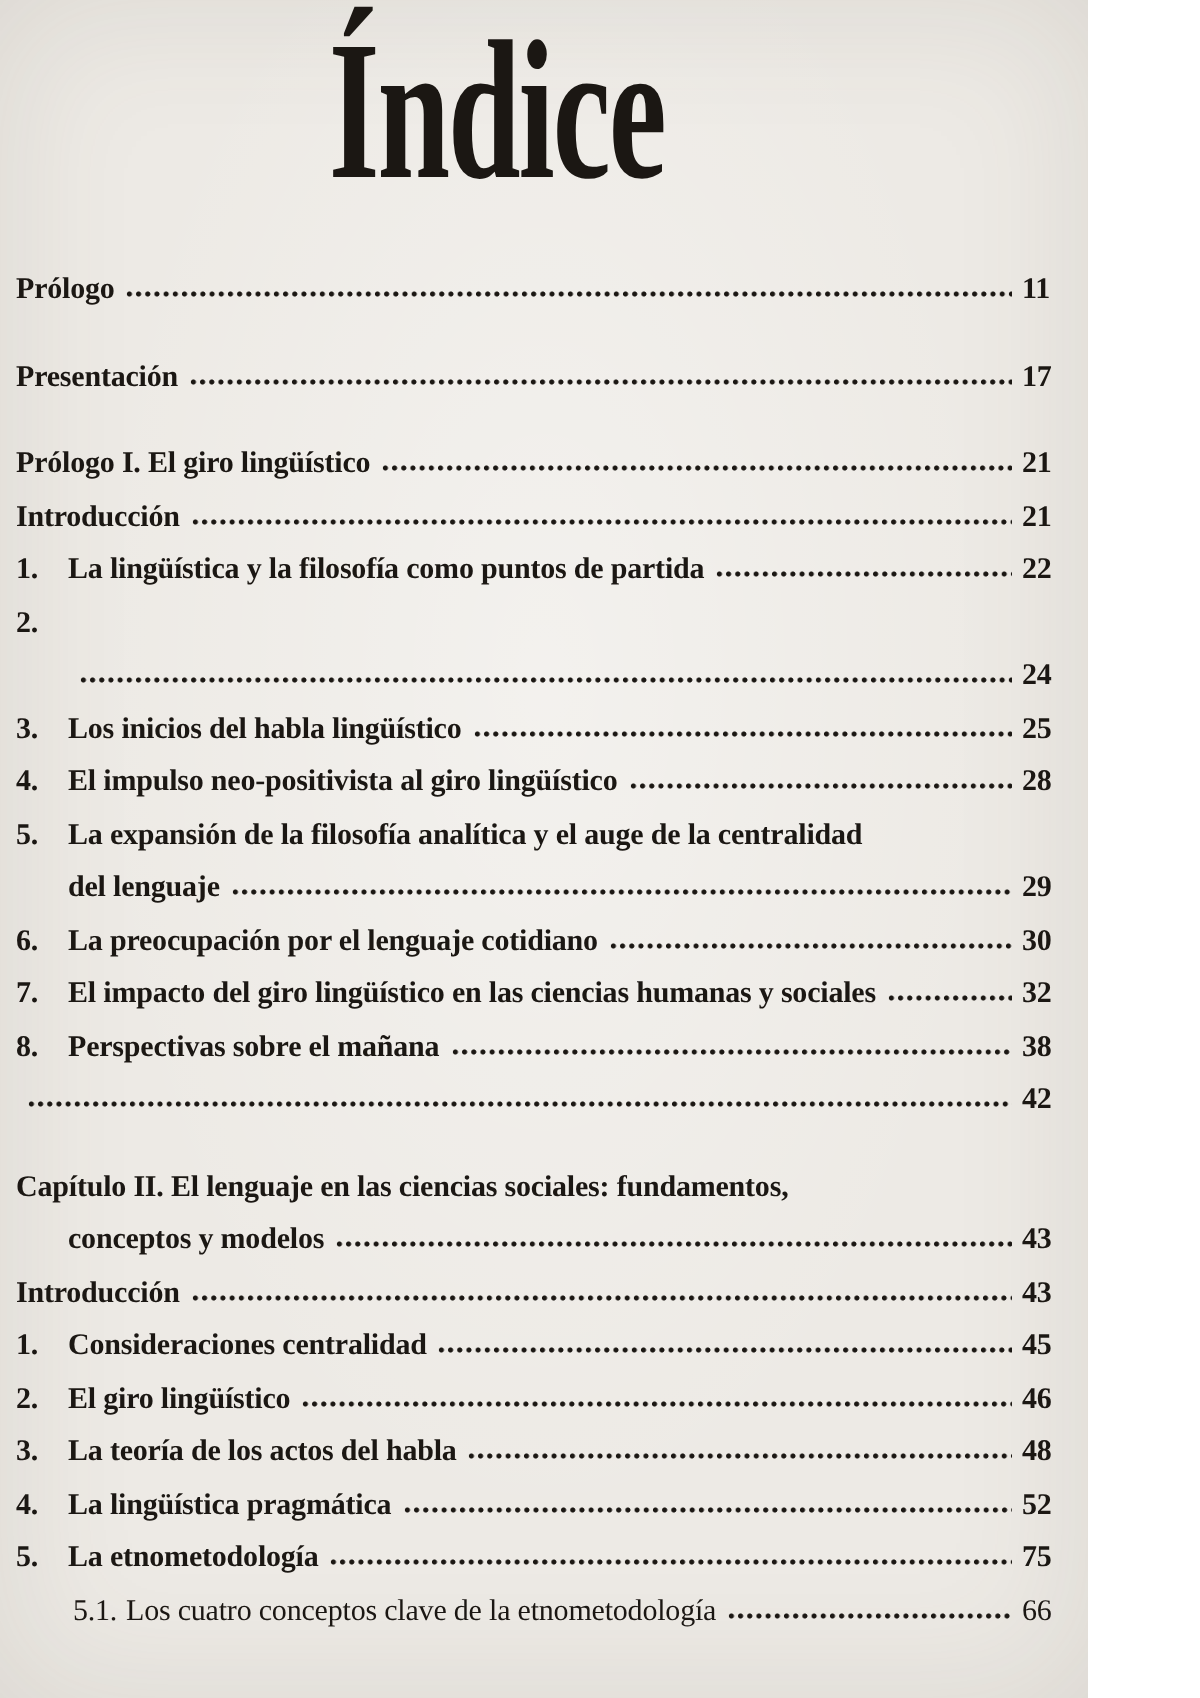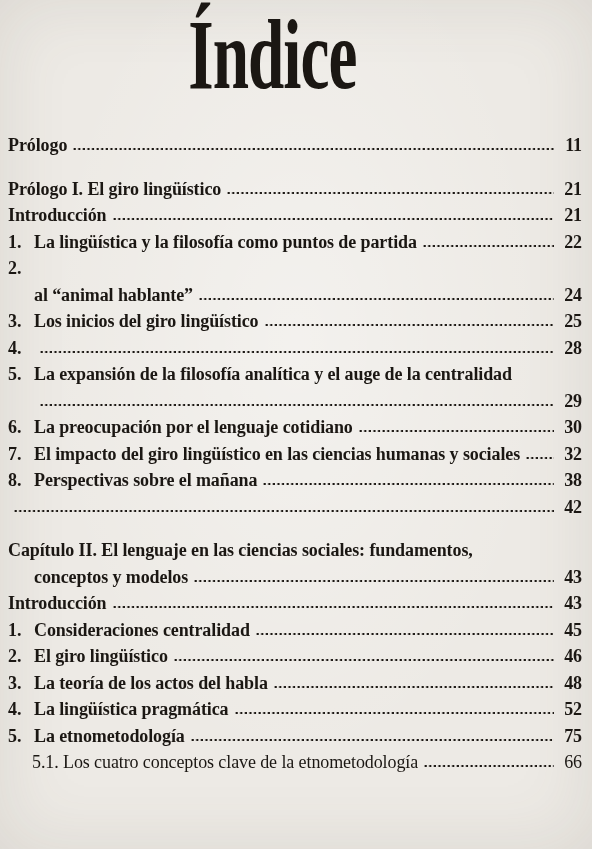--- a/index.html
+++ b/index.html
@@ -2,21 +2,21 @@
 <html style="--bg: #edeae5; --fg: #1b1713;"><head>
 <meta charset="utf-8">
 <style>
   :root {
     --bg: #edeae5;
     --fg: #1b1713;
   }
   html, body { margin: 0; padding: 0; }
   .page {
     position: relative;
-    width: 592px;
+    width: 544px;
     height: 849px;
     box-sizing: border-box;
     background: var(--bg);
     background-image: radial-gradient(ellipse at 50% 40%, rgba(255,255,255,0.35) 0%, rgba(255,255,255,0) 60%);
     box-shadow: inset 0 0 70px rgba(90,80,65,0.12);
     padding: 0 10px 0 8px;
     font-family: "Liberation Serif", serif;
     color: var(--fg);
     overflow: hidden;
   }
@@ -34,98 +34,104 @@
     font-weight: 700;
     letter-spacing: -1px;
     transform: scale(1.02, 1.55);
     transform-origin: 50% 100%;
     white-space: nowrap;
   }
   .toc { margin-top: 22px; }
   .row {
     display: flex;
     align-items: baseline;
-    font-size: 18px;
+    font-size: 15px;
     font-weight: 700;
     line-height: 26.5px;
     white-space: nowrap;
     letter-spacing: -0.1px;
   }
   .row.gap { margin-top: 17px; }
   .row.regular { font-weight: 400; }
   .num { flex: none; width: 26px; }
   .row.indent-text { padding-left: 26px; }
   .row.indent-sub { padding-left: 24px; }
-  .row.indent-sub .num { width: 31px; }
+  .row.indent-sub .num { width: 31px; text-align: center; }
   .label { flex: none; }
   .dots {
     flex: 1 1 auto;
     min-width: 12px;
     height: 4px;
     margin-left: 6px;
     margin-right: 5px;
     background-image: radial-gradient(circle at 1.7px 2px, var(--fg) 1.05px, rgba(0,0,0,0) 1.5px);
     background-size: 4.6px 4px;
     background-repeat: repeat-x;
   }
-  .pagenum { flex: none; min-width: 23px; text-align: right; }
+  .pagenum { flex: none; min-width: 23px; text-align: left; }
 </style>
 </head>
 <body>
 
 <div class="page">
   <div class="title-wrap">
     <div class="doc-title">Índice</div>
   </div>
   <div class="toc">
       <div class="row">
         <span class="label">Prólogo</span>
         <span class="dots"></span>
         <span class="pagenum">11</span>
       </div>
       <div class="row gap">
+        <span class="label">Presentación</span>
+        <span class="dots"></span>
+        <span class="pagenum">17</span>
+      </div>
+      <div class="row gap">
         <span class="label">Prólogo I. El giro lingüístico</span>
         <span class="dots"></span>
         <span class="pagenum">21</span>
       </div>
       <div class="row">
         <span class="label">Introducción</span>
         <span class="dots"></span>
         <span class="pagenum">21</span>
       </div>
       <div class="row">
         <span class="num">1.</span>
         <span class="label">La lingüística y la filosofía como puntos de partida</span>
         <span class="dots"></span>
         <span class="pagenum">22</span>
       </div>
       <div class="row">
         <span class="num">2.</span>
       </div>
       <div class="row indent-text">
-        <span class="label">al “animal hablante”</span>
         <span class="dots"></span>
         <span class="pagenum">24</span>
       </div>
       <div class="row">
         <span class="num">3.</span>
-        <span class="label">Los inicios del giro lingüístico</span>
+        <span class="label">Los inicios del habla lingüístico</span>
         <span class="dots"></span>
         <span class="pagenum">25</span>
       </div>
       <div class="row">
         <span class="num">4.</span>
+        <span class="label">El impulso neo-positivista al giro lingüístico</span>
         <span class="dots"></span>
         <span class="pagenum">28</span>
       </div>
       <div class="row">
         <span class="num">5.</span>
         <span class="label">La expansión de la filosofía analítica y el auge de la centralidad</span>
       </div>
       <div class="row indent-text">
+        <span class="label">del lenguaje</span>
         <span class="dots"></span>
         <span class="pagenum">29</span>
       </div>
       <div class="row">
         <span class="num">6.</span>
         <span class="label">La preocupación por el lenguaje cotidiano</span>
         <span class="dots"></span>
         <span class="pagenum">30</span>
       </div>
       <div class="row">

